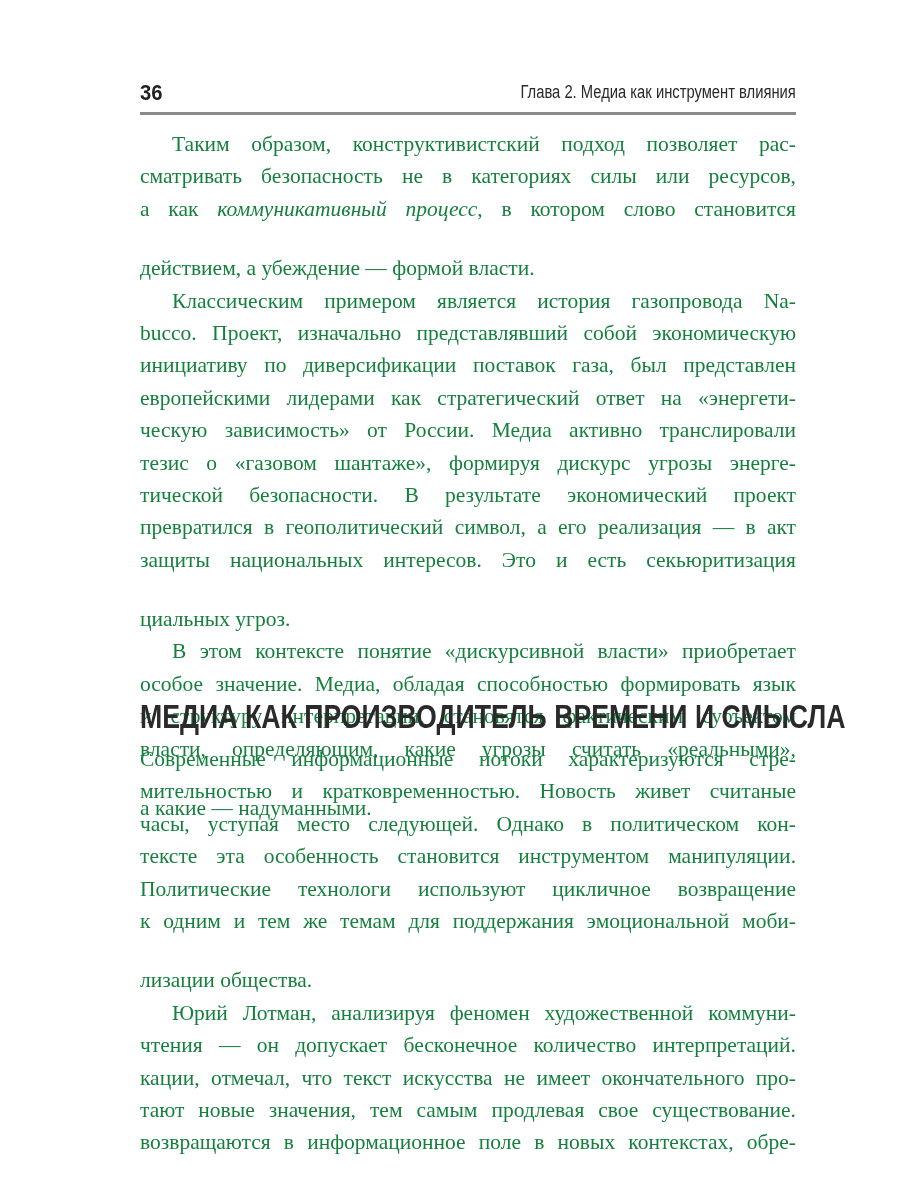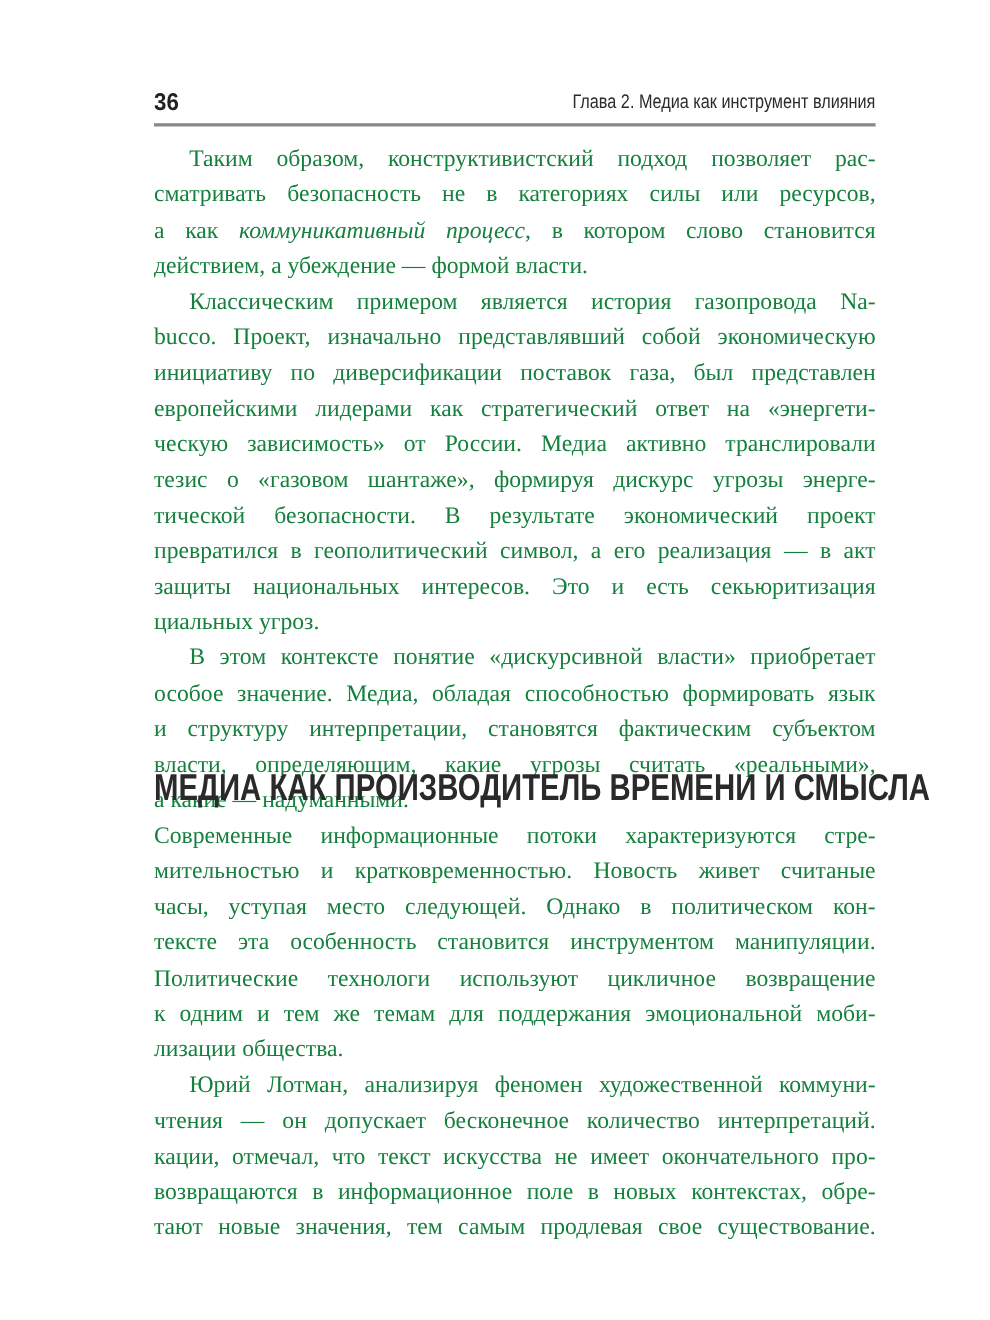--- a/index.html
+++ b/index.html
@@ -64,20 +64,21 @@
       display: block;
       height: 32.4px;
       line-height: 32.4px;
       white-space: nowrap;
       text-align: justify;
       text-align-last: justify;
       overflow: hidden;
     }
     .line.last {
       text-align-last: left;
+      margin-top: 27px;
     }
     .line.indent {
       padding-left: 32px;
     }
     .ital {
       font-style: italic;
     }
     #block1 { top: 128px; }
     #block2 { top: 743px; }
     .section-heading {
@@ -148,18 +149,18 @@
       <span class="line">тексте эта особенность становится инструментом манипуляции.</span>
       <span class="line">Политические технологи используют цикличное возвращение</span>
       <span class="line">к одним и тем же темам для поддержания эмоциональной моби-</span>
       <span class="line last">лизации общества.</span>
     </div>
 
     <div>
       <span class="line indent">Юрий Лотман, анализируя феномен художественной коммуни-</span>
       <span class="line">чтения — он допускает бесконечное количество интерпретаций.</span>
       <span class="line">кации, отмечал, что текст искусства не имеет окончательного про-</span>
+      <span class="line">тают новые значения, тем самым продлевая свое существование.</span>
       <span class="line">возвращаются в информационное поле в новых контекстах, обре-</span>
-      <span class="line">тают новые значения, тем самым продлевая свое существование.</span>
     </div>
   </div>
 
 </div>
 
 </body></html>

